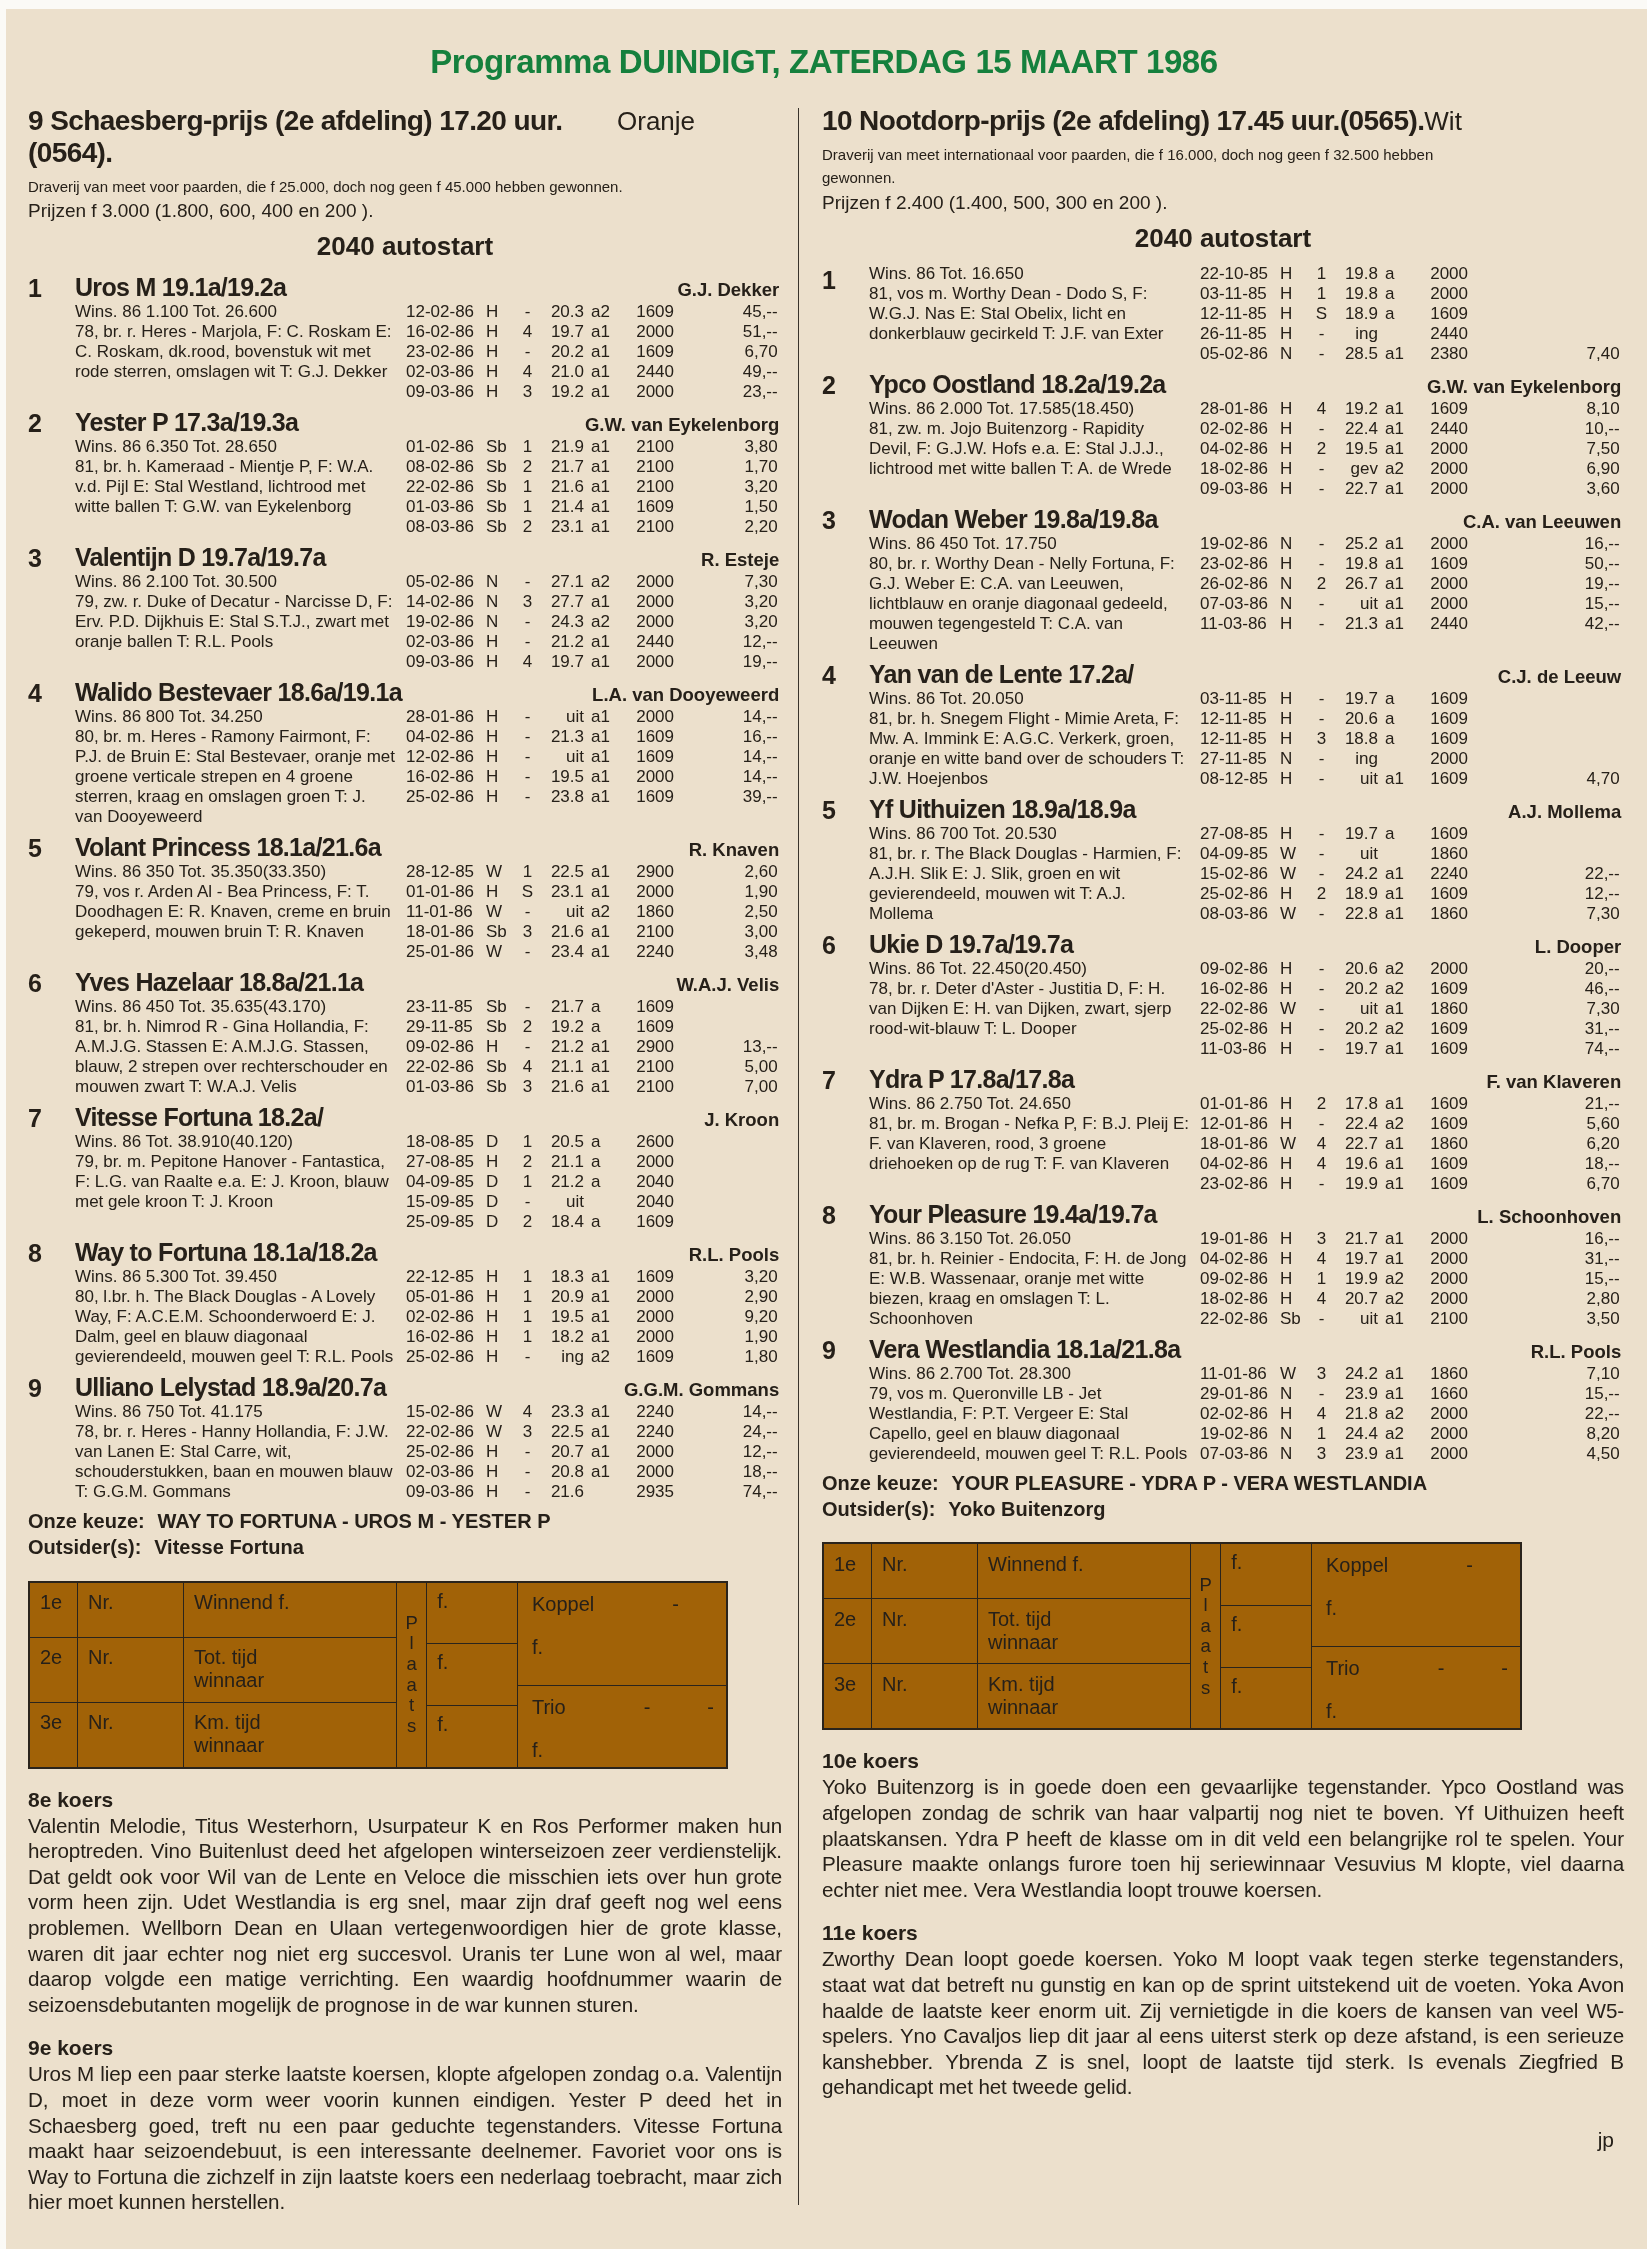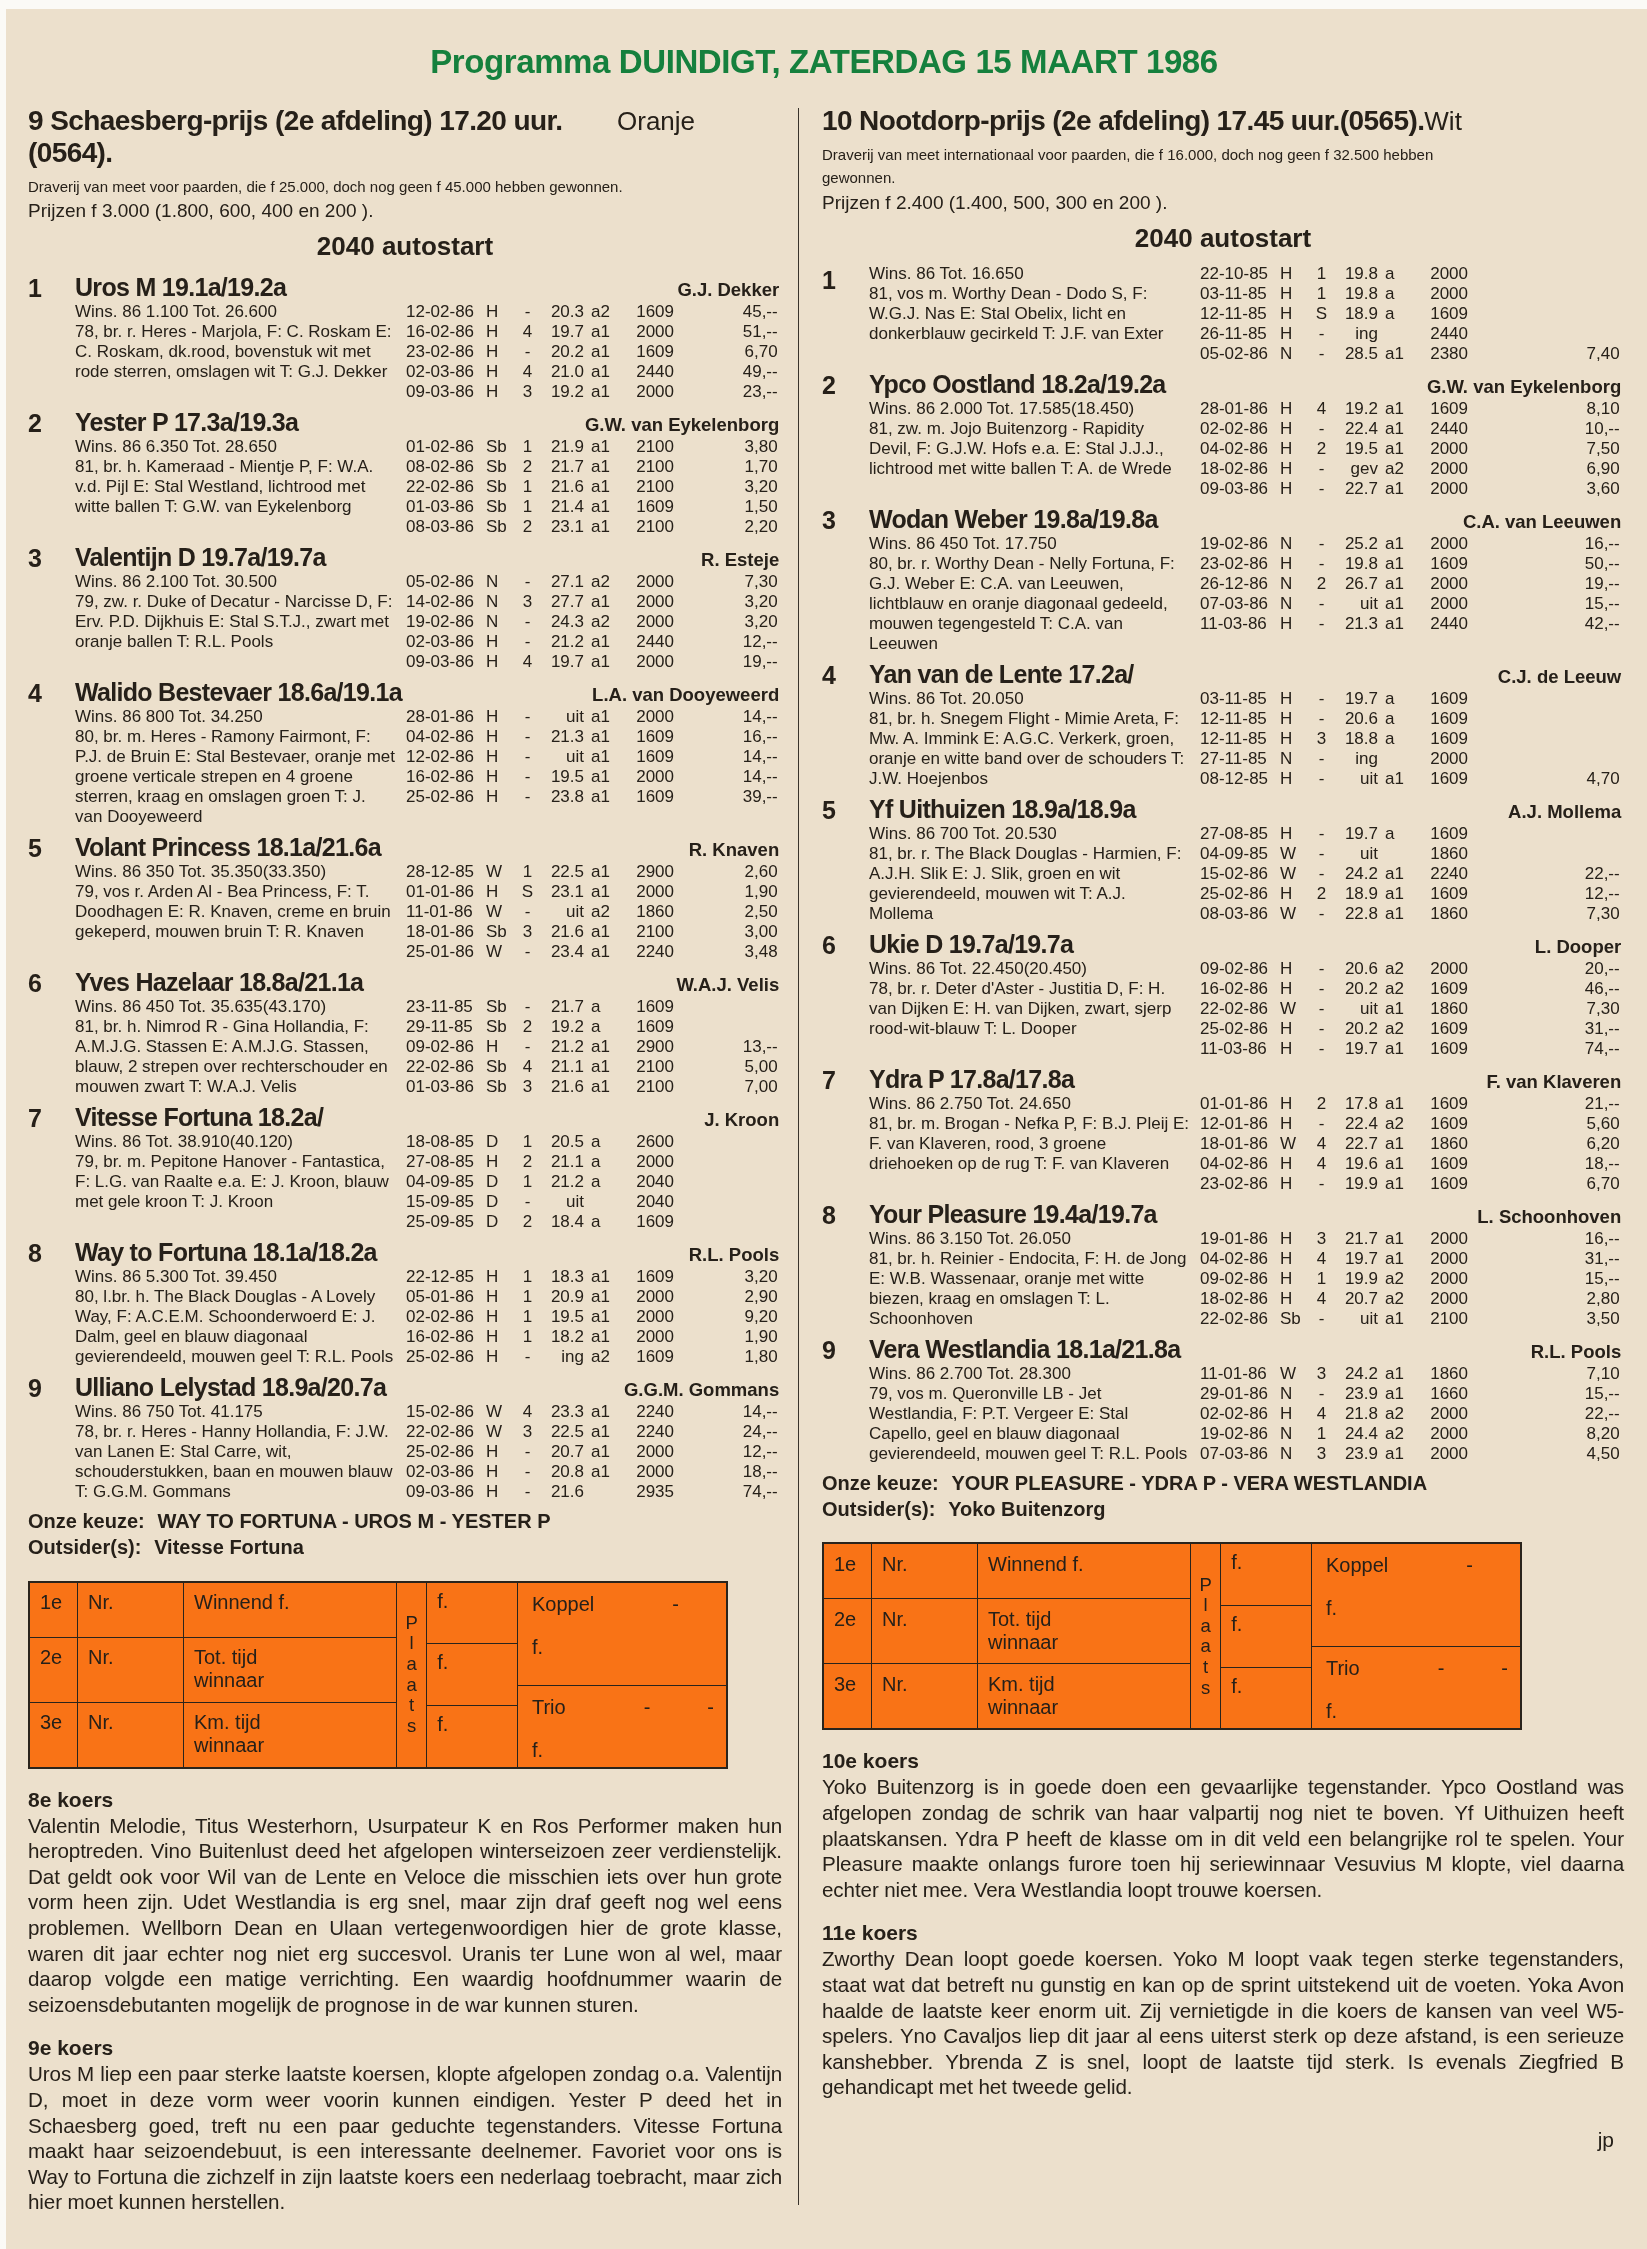--- a/index.html
+++ b/index.html
@@ -35,21 +35,21 @@
   .rc-place{text-align:center;}
   .rc-time{text-align:right;}
   .rc-gait{padding-left:7px;}
   .rc-dist{text-align:right;}
   .rc-odds{text-align:right;padding-right:4.3px;}
   
   .choice-block{margin-top:7px;}
   .choice{font-size:20px;font-weight:700;line-height:25.6px;}
   .choice .lbl{margin-right:12.8px;}
   
-  .bet-table{margin-top:20px;width:696px;display:flex;border:2.8px solid #2a241c;background:#f97316;}
+  .bet-table{margin-top:20px;width:696px;display:flex;border:2.8px solid #2a241c;background:#a16207;}
   .bt-left{display:grid;grid-template-columns:48px 106px 213px;grid-template-rows:54px 65px 65px;}
   .bt-cell{border-right:1.4px solid #2a241c;padding:8.5px 0 0 10px;font-size:20px;line-height:23px;white-space:pre-line;}
   .bt-cell.rt{border-top:1.4px solid #2a241c;}
   .bt-plaats{width:37px;border-right:1.4px solid #2a241c;display:flex;align-items:center;
              justify-content:center;text-align:center;font-size:18.5px;line-height:20.6px;white-space:pre-line;}
   .bt-f{width:114px;border-right:1.4px solid #2a241c;display:flex;flex-direction:column;}
   .bt-f > div{flex:1;padding:7px 0 0 10px;font-size:20px;}
   .bt-f > div + div{border-top:1.4px solid #2a241c;}
   .bt-pools{flex:1;display:flex;flex-direction:column;}
   .pool{padding:10px 12px 0 14px;font-size:20px;}
@@ -843,21 +843,21 @@
                 <div class="r-row">
                   <span class="rc-date">23-02-86</span>
                   <span class="rc-track">H</span>
                   <span class="rc-place">-</span>
                   <span class="rc-time">19.8</span>
                   <span class="rc-gait">a1</span>
                   <span class="rc-dist">1609</span>
                   <span class="rc-odds">50,--</span>
                 </div>
                 <div class="r-row">
-                  <span class="rc-date">26-12-86</span>
+                  <span class="rc-date">26-02-86</span>
                   <span class="rc-track">N</span>
                   <span class="rc-place">2</span>
                   <span class="rc-time">26.7</span>
                   <span class="rc-gait">a1</span>
                   <span class="rc-dist">2000</span>
                   <span class="rc-odds">19,--</span>
                 </div>
                 <div class="r-row">
                   <span class="rc-date">07-03-86</span>
                   <span class="rc-track">N</span>

